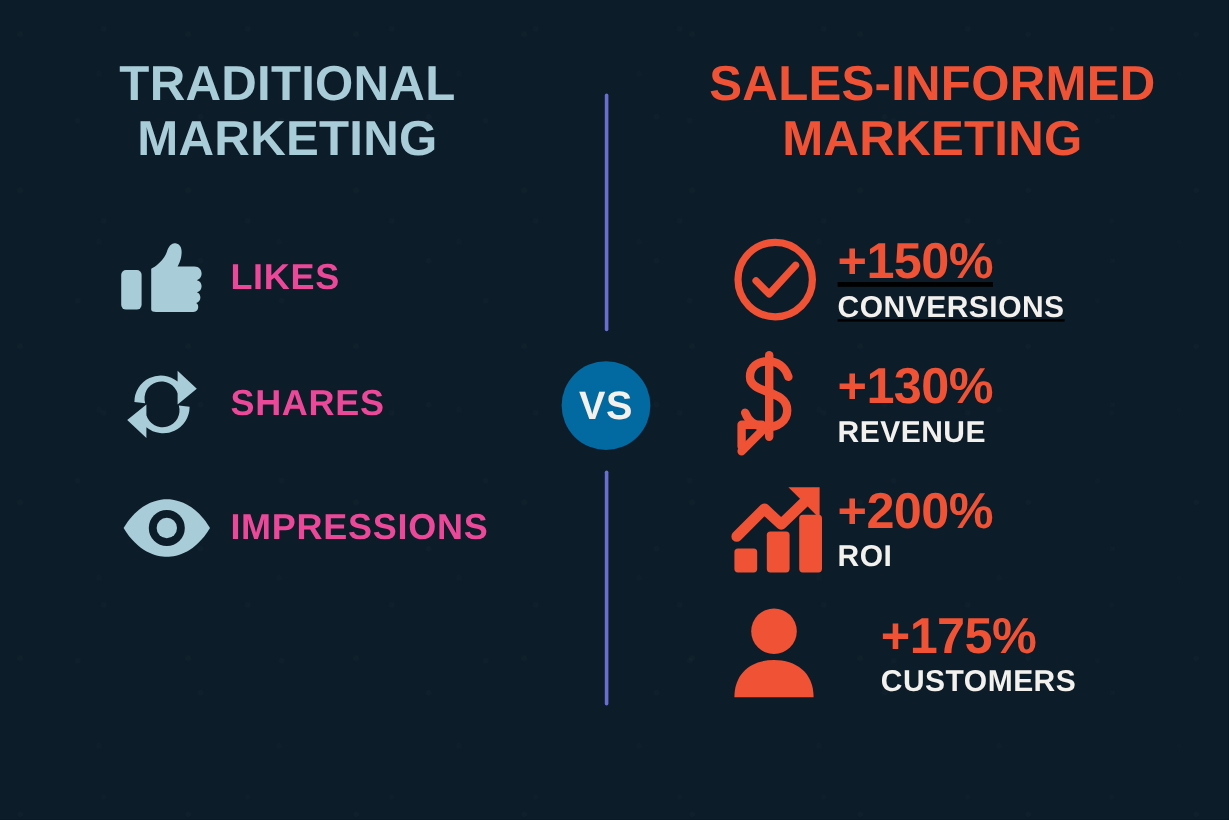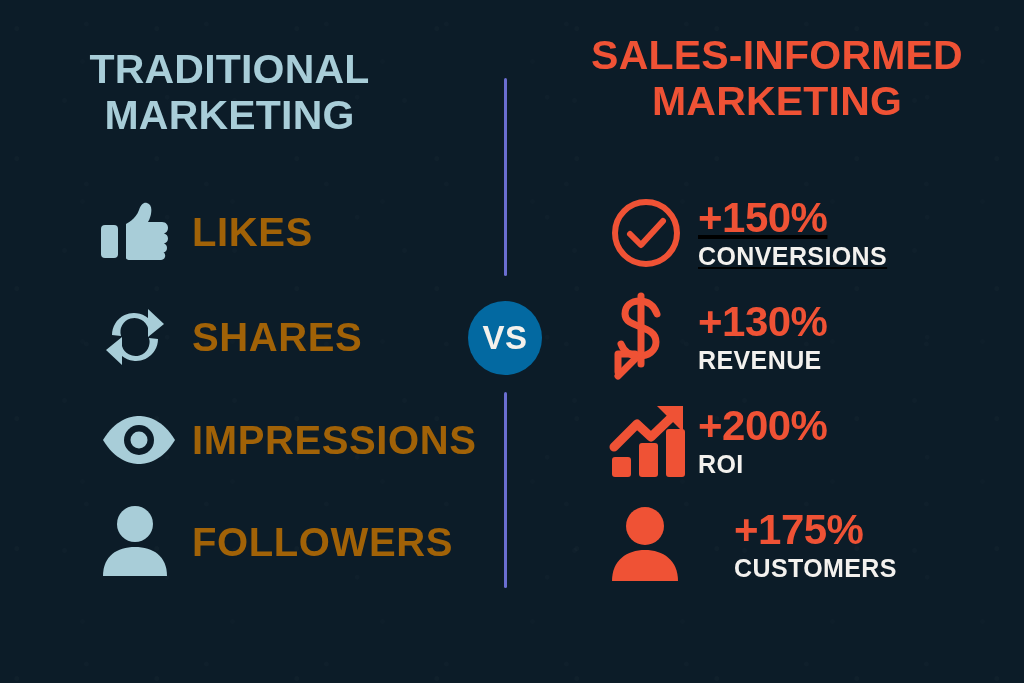--- a/index.html
+++ b/index.html
@@ -32,21 +32,21 @@
     background-size: 140px 130px, 170px 150px, 120px 160px, 190px 120px, 150px 140px;
     opacity: .9;
   }
 
   
   .col {
     position: absolute;
     top: 0;
     height: 683px;
   }
-  .col-left  { left: 2px;    width: 505px; }
+  .col-left  { left: 12px;    width: 505px; }
   .col-right { left: 505px; width: 519px; }
 
   .heading {
     position: absolute;
     left: 0;
     width: 100%;
     text-align: center;
     font-weight: bold;
     letter-spacing: 0.2px;
     line-height: 1.12;
@@ -54,21 +54,21 @@
     white-space: pre-line;
   }
   .heading-left {
     top: 47px;
     font-size: 41px;
     color: #a8cdd8;
     padding-right: 50px;
     box-sizing: border-box;
   }
   .heading-right {
-    top: 33px;
+    top: 47px;
     font-size: 41px;
     color: #ef5235;
     padding-left: 25px;
     box-sizing: border-box;
   }
 
   
   .lrow {
     position: absolute;
     left: 100px;
@@ -76,23 +76,23 @@
     align-items: center;
     height: 84px;
   }
   .lrow .icon-wrap {
     width: 92px;
     display: flex;
     align-items: center;
     justify-content: flex-start;
   }
   .lrow .lbl {
-    font-size: 40px;
-    font-weight: bold;
-    color: #a16207;
+    font-size: 30px;
+    font-weight: bold;
+    color: #ec4899;
     letter-spacing: 0.6px;
     white-space: nowrap;
   }
 
   
   .rrow {
     position: absolute;
     left: 610px;
     display: flex;
     align-items: center;
@@ -192,29 +192,20 @@
     <span class="icon-wrap">
       <svg width="78" height="52" viewBox="0 0 78 52">
         <path d="M3 26 C15 6 30 2 39 2 C48 2 63 6 75 26 C63 46 48 50 39 50 C30 50 15 46 3 26 Z" fill="#a8cdd8"></path>
         <circle cx="39" cy="26" r="15" fill="#0c1c28"></circle>
         <circle cx="39" cy="26" r="8.5" fill="#a8cdd8"></circle>
       </svg>
     </span>
     <span class="lbl">IMPRESSIONS</span>
   </div>
 
-  <div class="lrow" style="top:500px;">
-    <span class="icon-wrap">
-      <svg width="70" height="72" viewBox="0 0 70 72">
-        <circle cx="35" cy="18" r="18" fill="#a8cdd8"></circle>
-        <path d="M3 70 C3 50 17 41 35 41 C53 41 67 50 67 70 Z" fill="#a8cdd8"></path>
-      </svg>
-    </span>
-    <span class="lbl">FOLLOWERS</span>
-  </div>
 
   <div class="divider divider-top"></div>
   <div class="divider divider-bottom"></div>
   <div class="vs-badge">VS</div>
 
   <div class="col col-right">
     <div class="heading heading-right">SALES-INFORMED
 MARKETING</div>
   </div>
 

